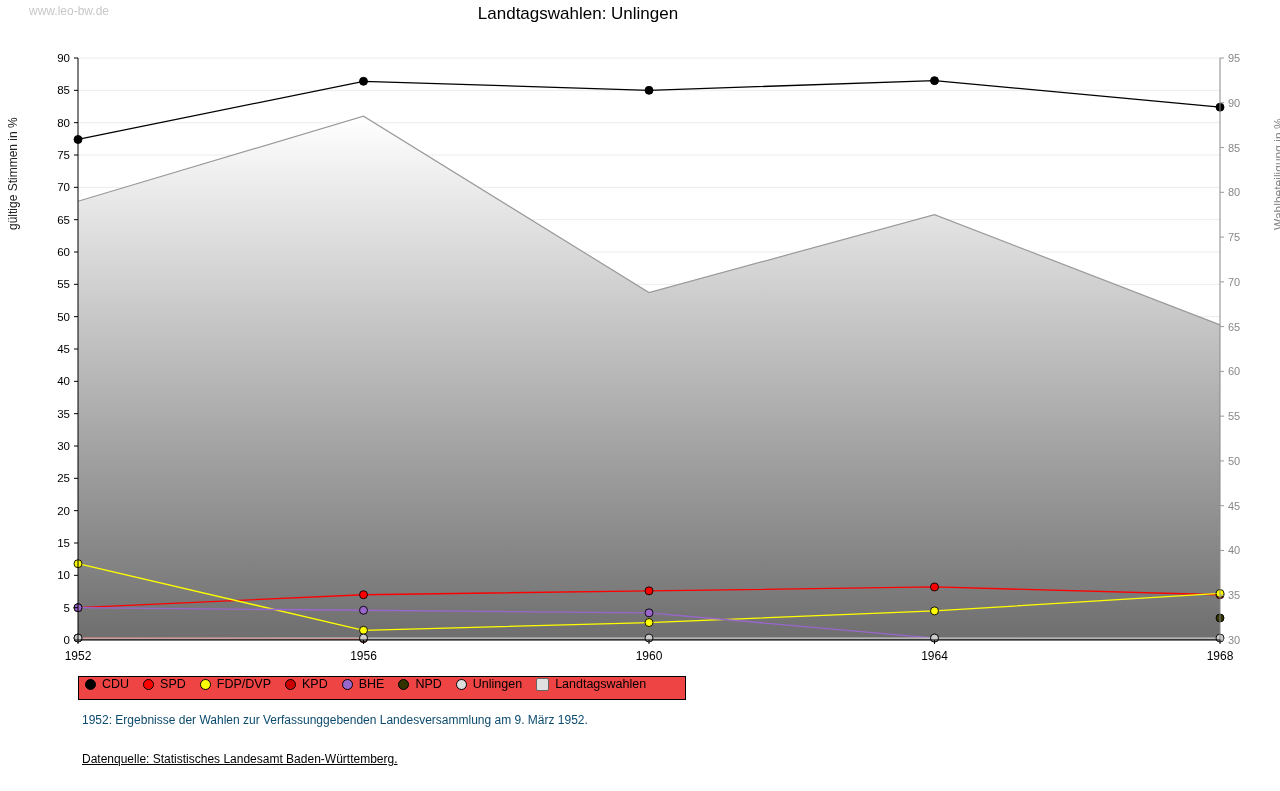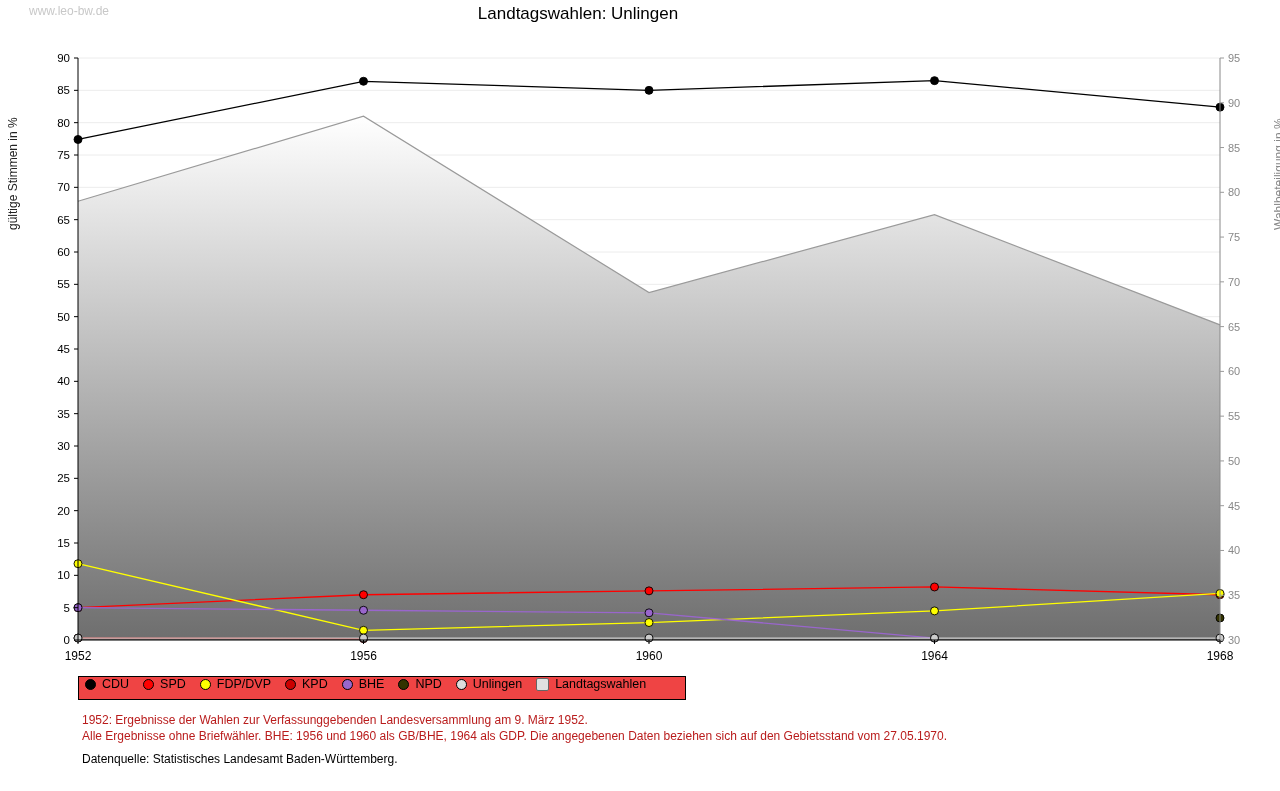--- a/index.html
+++ b/index.html
@@ -89,29 +89,30 @@
     border-radius: 2px;
     width: 11px;
     height: 11px;
     border: 1px solid #666;
   }
   #footnotes {
     position: absolute;
     left: 82px;
     top: 712px;
     font-size: 12px;
-    color: #b91c1c;
+    color: #0c4a6e;
     line-height: 16px;
   }
   #source {
     position: absolute;
     left: 82px;
     top: 752px;
     font-size: 12px;
     color: #000;
+    text-decoration: underline;
   }
   .tick-label-left {
     font-size: 11.5px;
     fill: #000;
     text-anchor: end;
   }
   .tick-label-right {
     font-size: 11px;
     fill: #888;
     text-anchor: start;
@@ -332,15 +333,14 @@
       <span>Unlingen</span>
     </div>
     <div class="legend-item">
       <span class="legend-marker square" style="background: rgb(224, 224, 224);"></span>
       <span>Landtagswahlen</span>
     </div>
   </div>
 
 <div id="footnotes">
   <div>1952: Ergebnisse der Wahlen zur Verfassunggebenden Landesversammlung am 9. März 1952.</div>
-  <div>Alle Ergebnisse ohne Briefwähler. BHE: 1956 und 1960 als GB/BHE, 1964 als GDP. Die angegebenen Daten beziehen sich auf den Gebietsstand vom 27.05.1970.</div>
 </div>
 <div id="source">Datenquelle: Statistisches Landesamt Baden-Württemberg.</div>
 
 </body></html>

